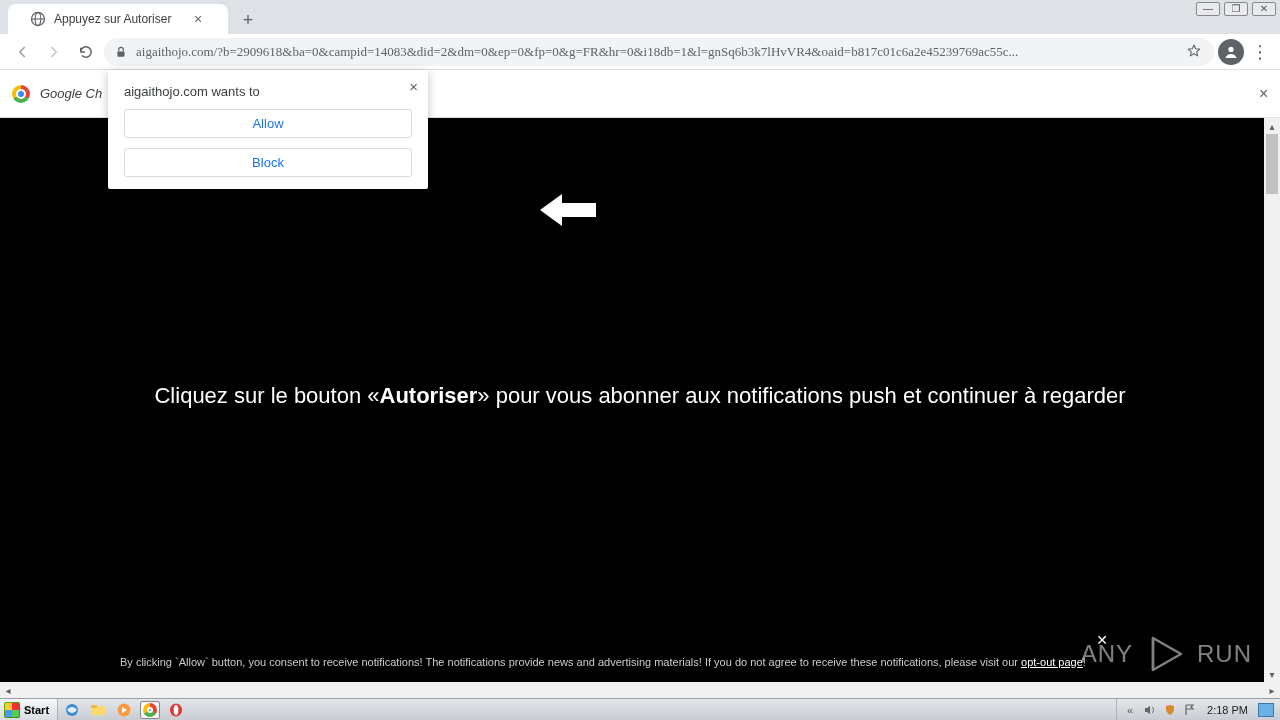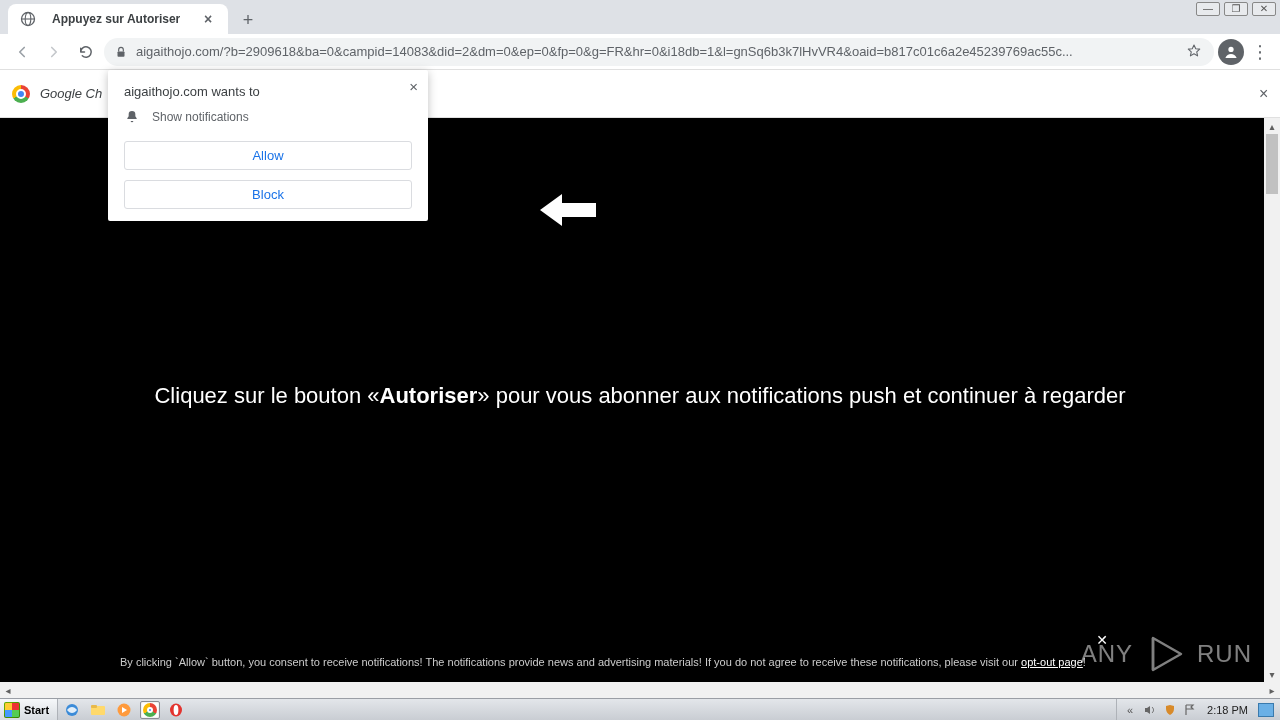--- a/index.html
+++ b/index.html
@@ -4,28 +4,28 @@
 <style>
   * { margin: 0; padding: 0; box-sizing: border-box; }
   body { font-family: "Segoe UI", Arial, sans-serif; width: 1280px; height: 720px; overflow: hidden; background: #fff; position: relative; }
 
   
   .window-controls { position: absolute; top: 0; right: 0; height: 18px; display: flex; gap: 4px; padding: 2px 4px; }
   .win-btn { width: 24px; height: 14px; border: 1px solid #888; background: #e8eaed; border-radius: 2px; font-size: 10px; line-height: 12px; text-align: center; color: #555; cursor: default; }
 
   
   .tab-bar { height: 34px; background: #dee1e6; display: flex; align-items: flex-end; padding-left: 8px; }
-  .tab { height: 30px; background: #fff; border-radius: 8px 8px 0 0; display: flex; align-items: center; padding: 0 12px; min-width: 220px; max-width: 240px; gap: 16px; font-size: 12px; color: #3c4043; font-weight: bold; }
+  .tab { height: 30px; background: #fff; border-radius: 8px 8px 0 0; display: flex; align-items: center; padding: 0 22px; min-width: 220px; max-width: 240px; gap: 8px; font-size: 12px; color: #3c4043; }
   .tab-favicon { width: 16px; height: 16px; display: flex; align-items: center; justify-content: center; }
   .tab-title { flex: 1; white-space: nowrap; overflow: hidden; text-overflow: ellipsis; }
   .tab-close { width: 16px; height: 16px; font-size: 14px; color: #5f6368; display: flex; align-items: center; justify-content: center; border-radius: 50%; }
   .new-tab { width: 28px; height: 28px; display: flex; align-items: center; justify-content: center; color: #5f6368; font-size: 18px; margin-left: 6px; }
 
   
-  .toolbar { height: 36px; background: #fff; display: flex; align-items: center; padding: 0 8px; gap: 4px; border-bottom: 1px solid #e0e0e0; }
+  .toolbar { height: 36px; background: #fff; display: flex; align-items: center; padding: 0 8px; gap: 4px; border-bottom: 1px solid #e0e0e0; font-family: Liberation Serif, serif; }
   .nav-btn { width: 28px; height: 28px; display: flex; align-items: center; justify-content: center; color: #9aa0a6; border-radius: 50%; }
   .nav-btn.enabled { color: #5f6368; }
   .omnibox { flex: 1; height: 28px; background: #f1f3f4; border-radius: 14px; display: flex; align-items: center; padding: 0 10px; gap: 8px; font-size: 13px; color: #5f6368; overflow: hidden; }
   .lock { width: 14px; height: 14px; }
   .url-text { white-space: nowrap; overflow: hidden; text-overflow: ellipsis; flex: 1; }
   .star { width: 18px; height: 18px; color: #5f6368; }
   .profile { width: 26px; height: 26px; border-radius: 50%; background: #5f6368; display:flex; align-items:center; justify-content:center; }
   .menu-dots { width: 24px; height: 28px; display: flex; align-items: center; justify-content: center; color: #5f6368; font-size: 18px; }
 
   
@@ -145,29 +145,20 @@
 
 <div class="infobar">
   <span class="chrome-logo"></span>
   <span>Google Ch</span>
   <span class="infobar-close">×</span>
 </div>
 
 <div class="perm-popup">
   <span class="perm-close">×</span>
   <div class="perm-title">aigaithojo.com wants to</div>
-  <div class="perm-row">
-    <span>
-      <svg width="16" height="16" viewBox="0 0 24 24">
-          <path d="M12 3a5 5 0 0 0-5 5v3l-2 3v1h14v-1l-2-3V8a5 5 0 0 0-5-5z" fill="#5f6368"></path>
-          <path d="M10 18a2 2 0 0 0 4 0" fill="#5f6368"></path>
-        </svg>
-    </span>
-    <span>Show notifications</span>
-  </div>
   <div class="perm-actions">
     <button class="perm-btn">Allow</button>
     <button class="perm-btn">Block</button>
   </div>
 </div>
 
 <div class="page">
   <div class="page-scrollbar">
     <div class="scroll-arrow">▴</div>
     <div class="scroll-thumb"></div>

